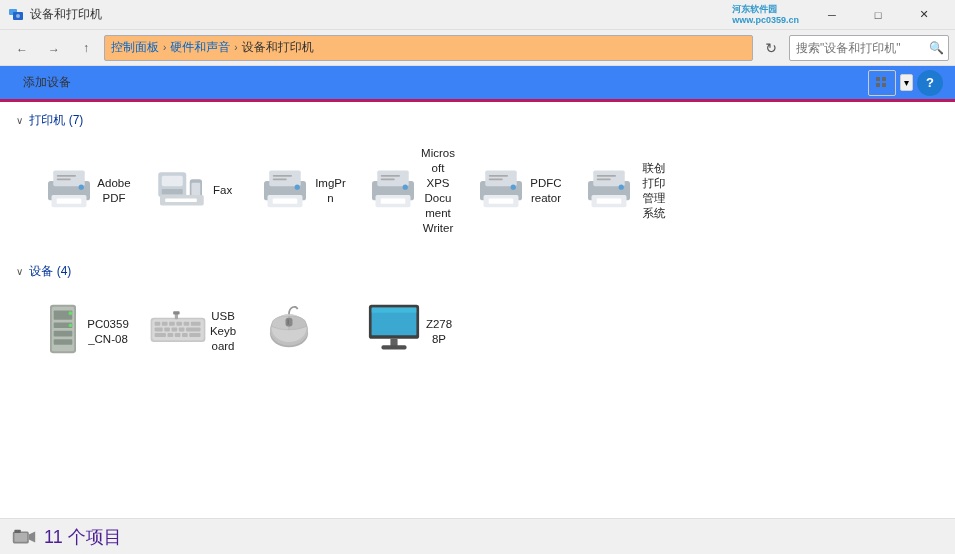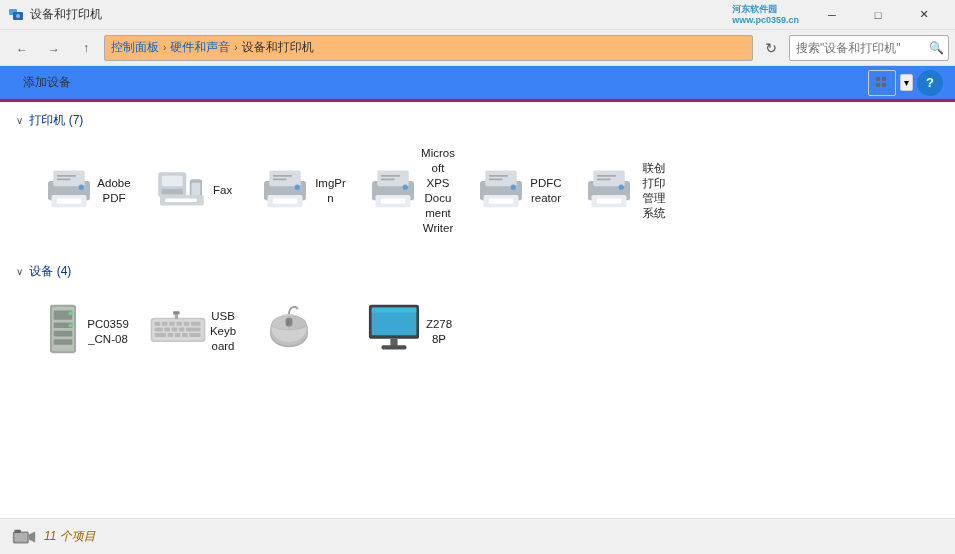--- a/index.html
+++ b/index.html
@@ -255,23 +255,22 @@
       gap: 8px;
     }
     .status-icon {
       width: 24px;
       height: 24px;
       display: flex;
       align-items: center;
       justify-content: center;
     }
     .status-text {
-      font-size: 12px;
-      color: #a16207;
-      font-style: italic;
+      font-size: 18px;
+      color: #4c1d95;
     }
 
     
     .printer-svg { width: 56px; height: 50px; }
     .mouse-svg { width: 52px; height: 48px; }
     .keyboard-svg { width: 58px; height: 38px; }
     .monitor-svg { width: 58px; height: 52px; }
     .server-svg { width: 44px; height: 52px; }
     .camera-svg { width: 30px; height: 26px; }
   </style>

